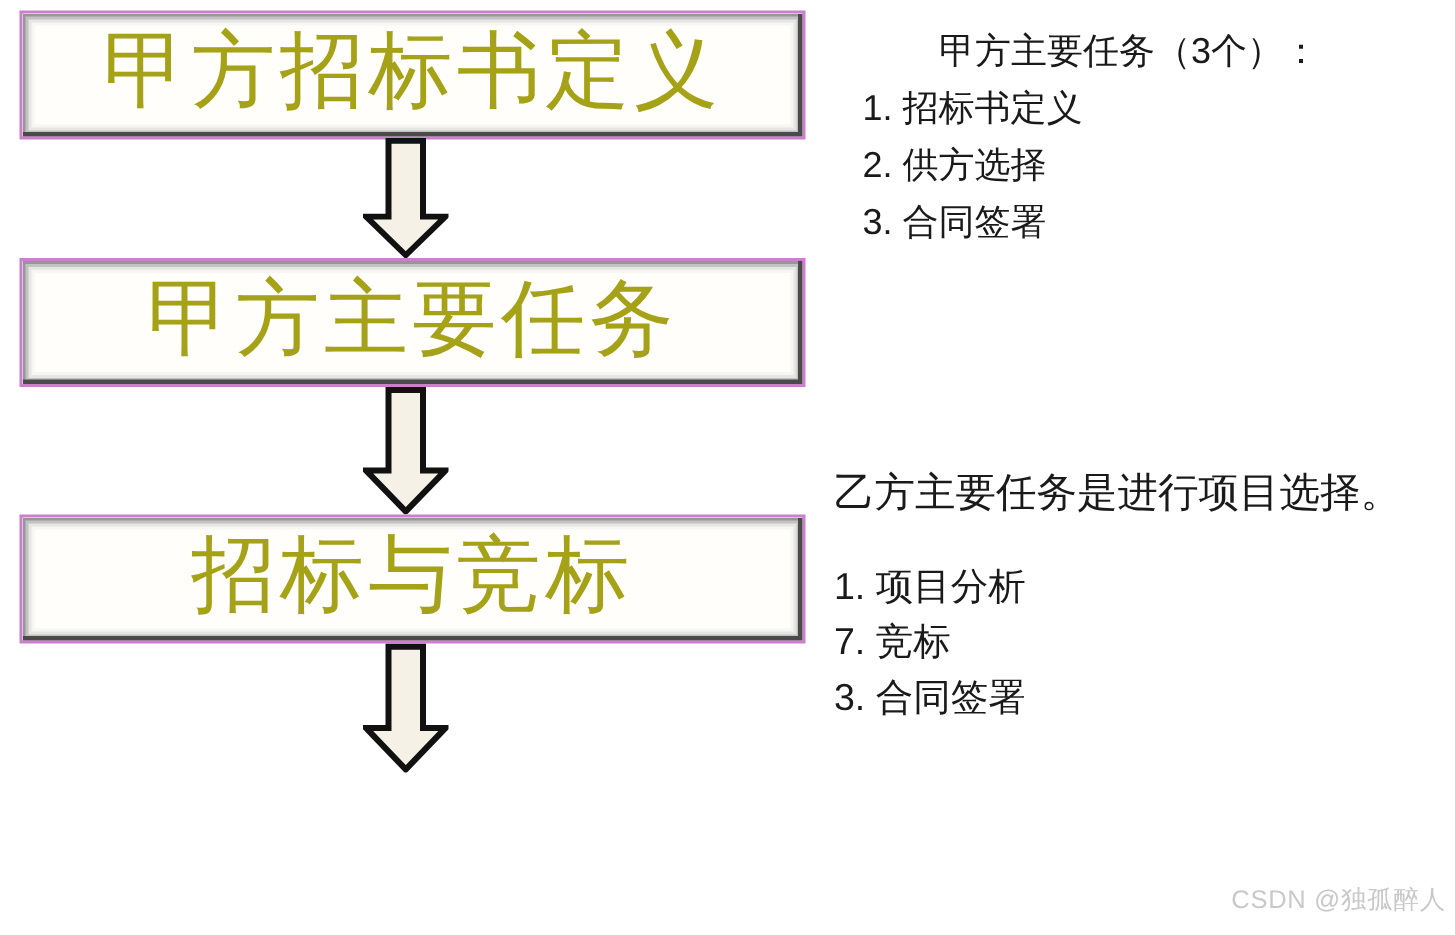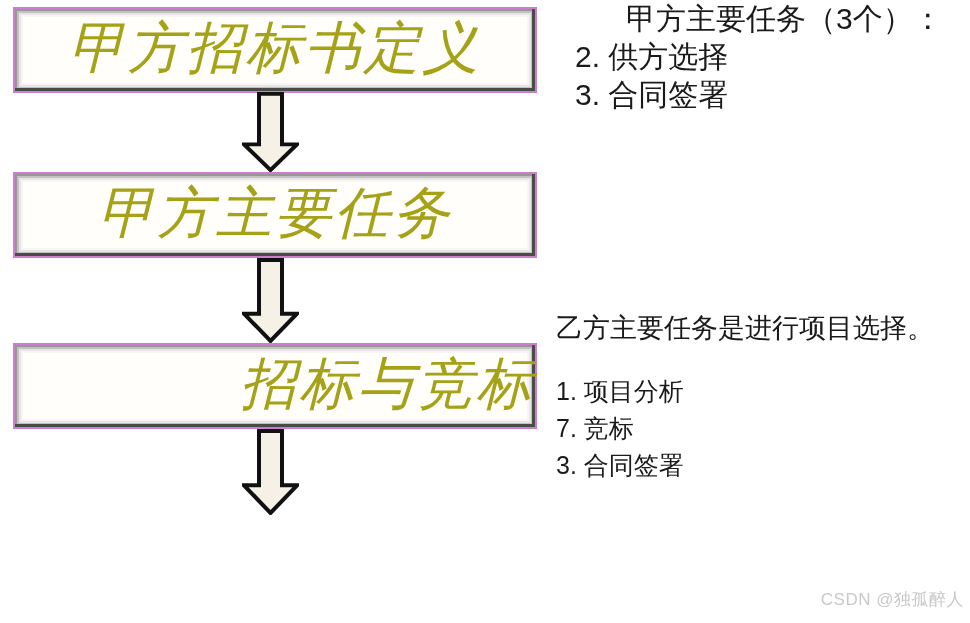--- a/index.html
+++ b/index.html
@@ -27,35 +27,34 @@
     display:flex; align-items:center; justify-content:center;
   }
   .box-title {
     font-family:"Liberation Serif", serif;
     font-size:56px;
     line-height:1;
     letter-spacing:3px;
     color:#a6a218;
     white-space:nowrap;
     padding-bottom:4px;
-    font-style:italic;
   }
   .box1 { top:7px; }
   .box2 { top:172px; }
-  .box3 { top:343px;justify-content:flex-end; }
+  .box3 { top:343px; }
   .box4 { top:515px; }
   
   .flow-arrow { position:absolute; left:242px; width:57px; }
   .flow-arrow svg { display:block; width:100%; height:100%; }
   .arrow1 { top:92px;  height:80px; }
   .arrow2 { top:258px; height:85px; }
   .arrow3 { top:429px; height:86px; }
   
   .note { position:absolute; white-space:nowrap; }
-  .note-a { left:575px; top:0; font-size:30px; line-height:38px; }
+  .note-a { left:575px; top:16px; font-size:24px; line-height:38px; }
   .note-a .note-header { padding-left:51px; }
   .note-b { left:556px; top:312px; font-size:27px; line-height:32px; }
   .note-c { left:556px; top:373px; font-size:25px; line-height:37px; }
   
   .watermark {
     position:absolute; right:6px; bottom:12px;
     font-size:17px; color:#c9c9c9;
     letter-spacing:0.5px;
   }
 </style>
@@ -90,20 +89,21 @@
 
   <div class="flow-arrow arrow3">
     <svg viewBox="0 0 57 84" preserveAspectRatio="none" aria-hidden="true">
       <polygon points="17,2 40,2 40,55 55,55 28.5,82 2,55 17,55" fill="#f6f1e6" stroke="#111111" stroke-width="4" stroke-linejoin="miter"></polygon>
     </svg>
   </div>
 
 
   <div class="note note-a">
     <div class="note-header">甲方主要任务（3个）：</div>
+    <div>1. 招标书定义</div>
     <div>2. 供方选择</div>
     <div>3. 合同签署</div>
   </div>
 
   <div class="note note-b">乙方主要任务是进行项目选择。</div>
 
   <div class="note note-c">
     <div>1. 项目分析</div>
     <div>7. 竞标</div>
     <div>3. 合同签署</div>

